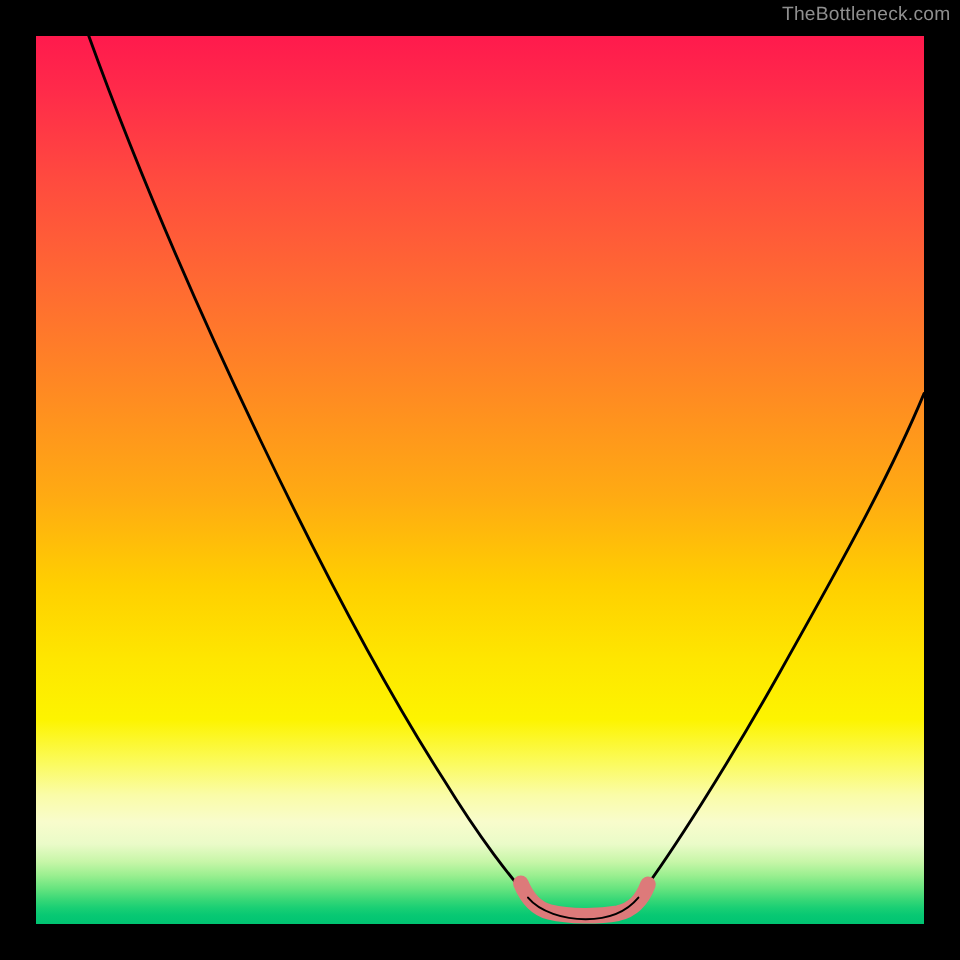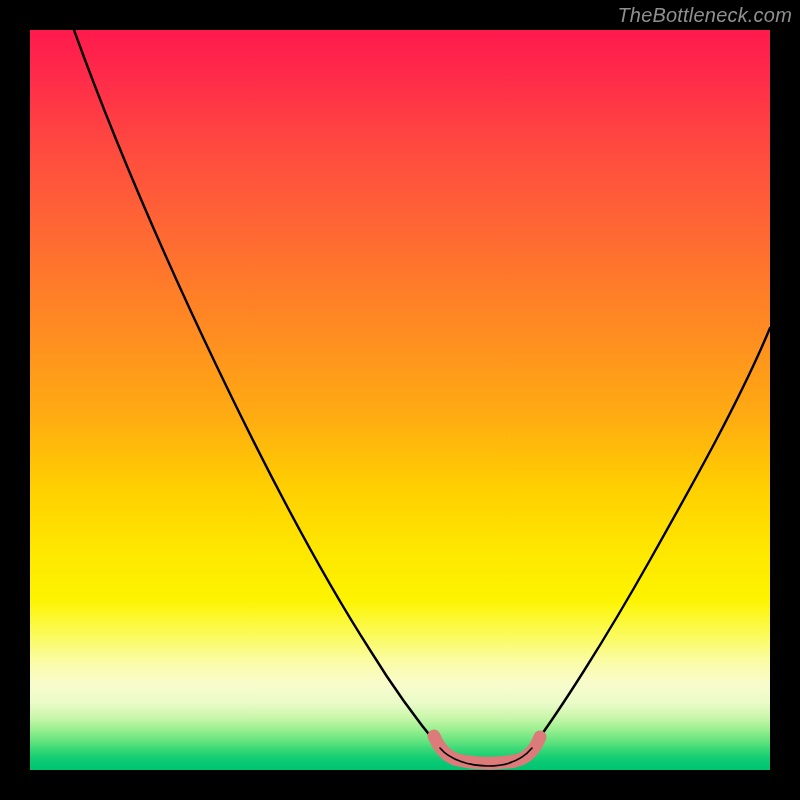--- a/index.html
+++ b/index.html
@@ -45,25 +45,24 @@
       #19cf74 98.2%,
       #08c873 99%,
       #00c472 100%
     );
   }
   .watermark {
     position: absolute;
     top: 4px;
     right: 8px;
     color: #8f8f8f;
-    font-size: 20px;
+    font-size: 16px;
     font-weight: 500;
     letter-spacing: 0.2px;
     user-select: none;
-    font-style: italic;
   }
   svg.curves {
     position: absolute;
     left: 0;
     top: 0;
     width: 740px;
     height: 740px;
     overflow: visible;
   }
 </style>

